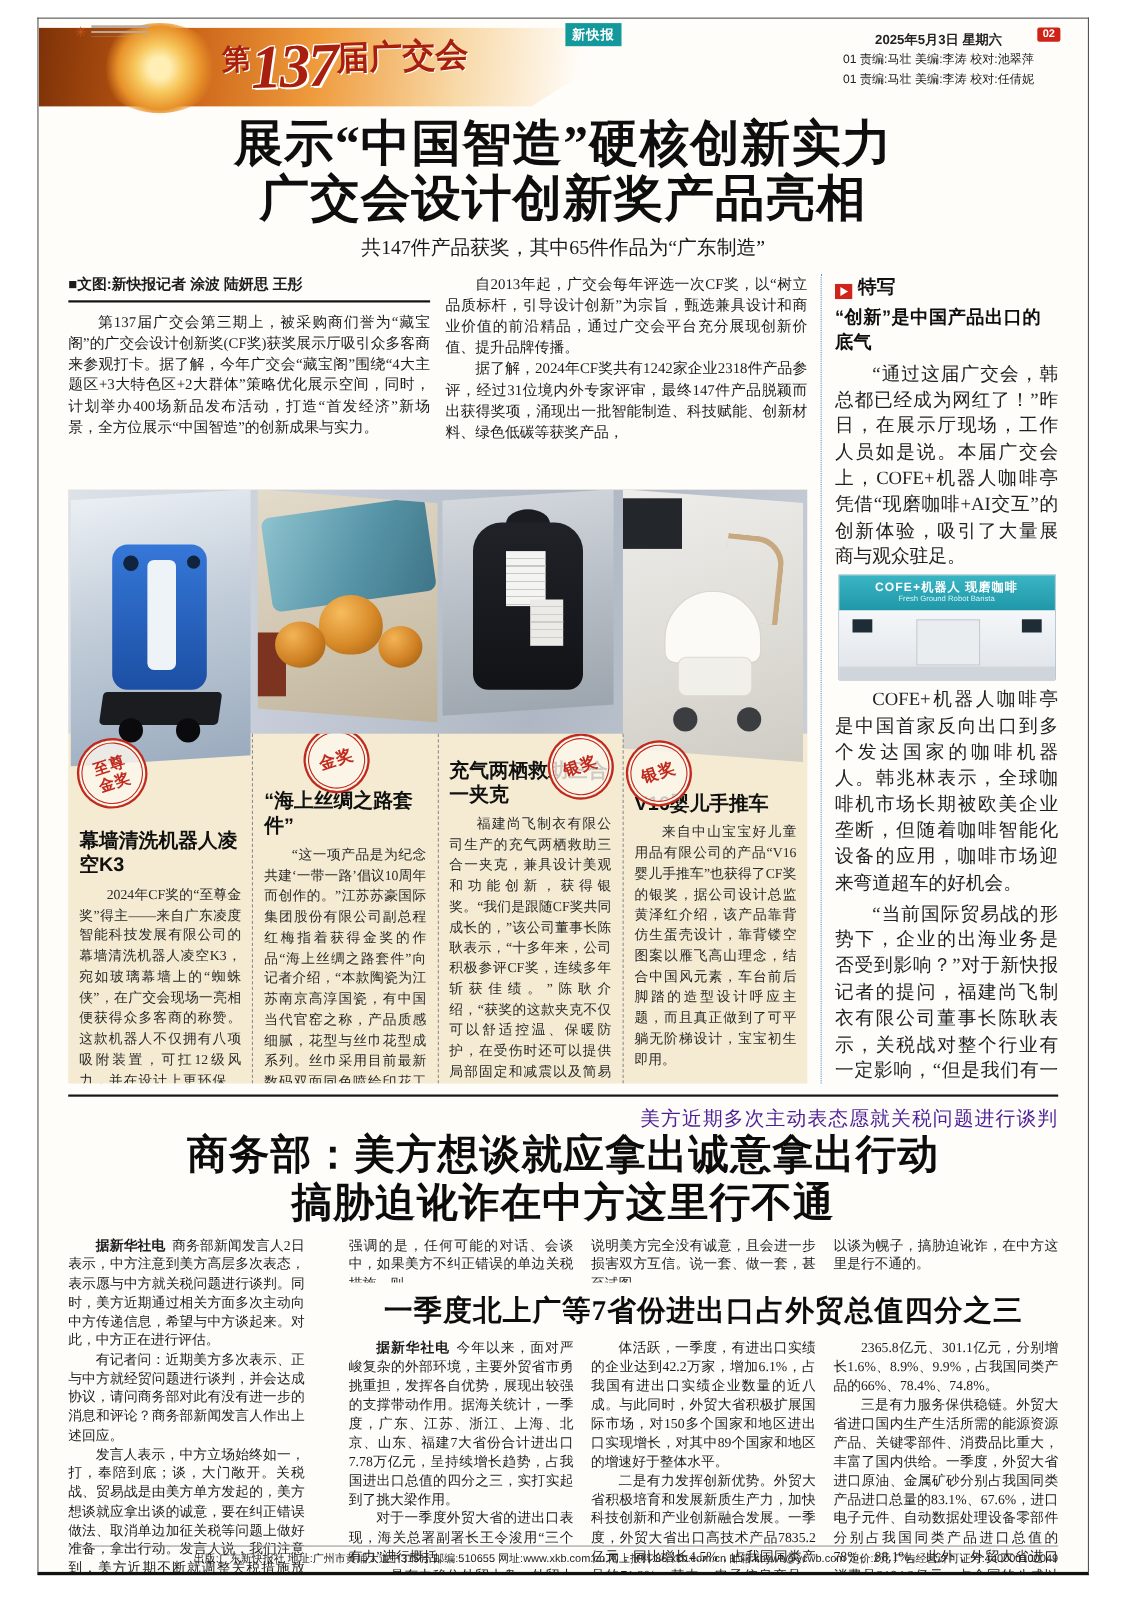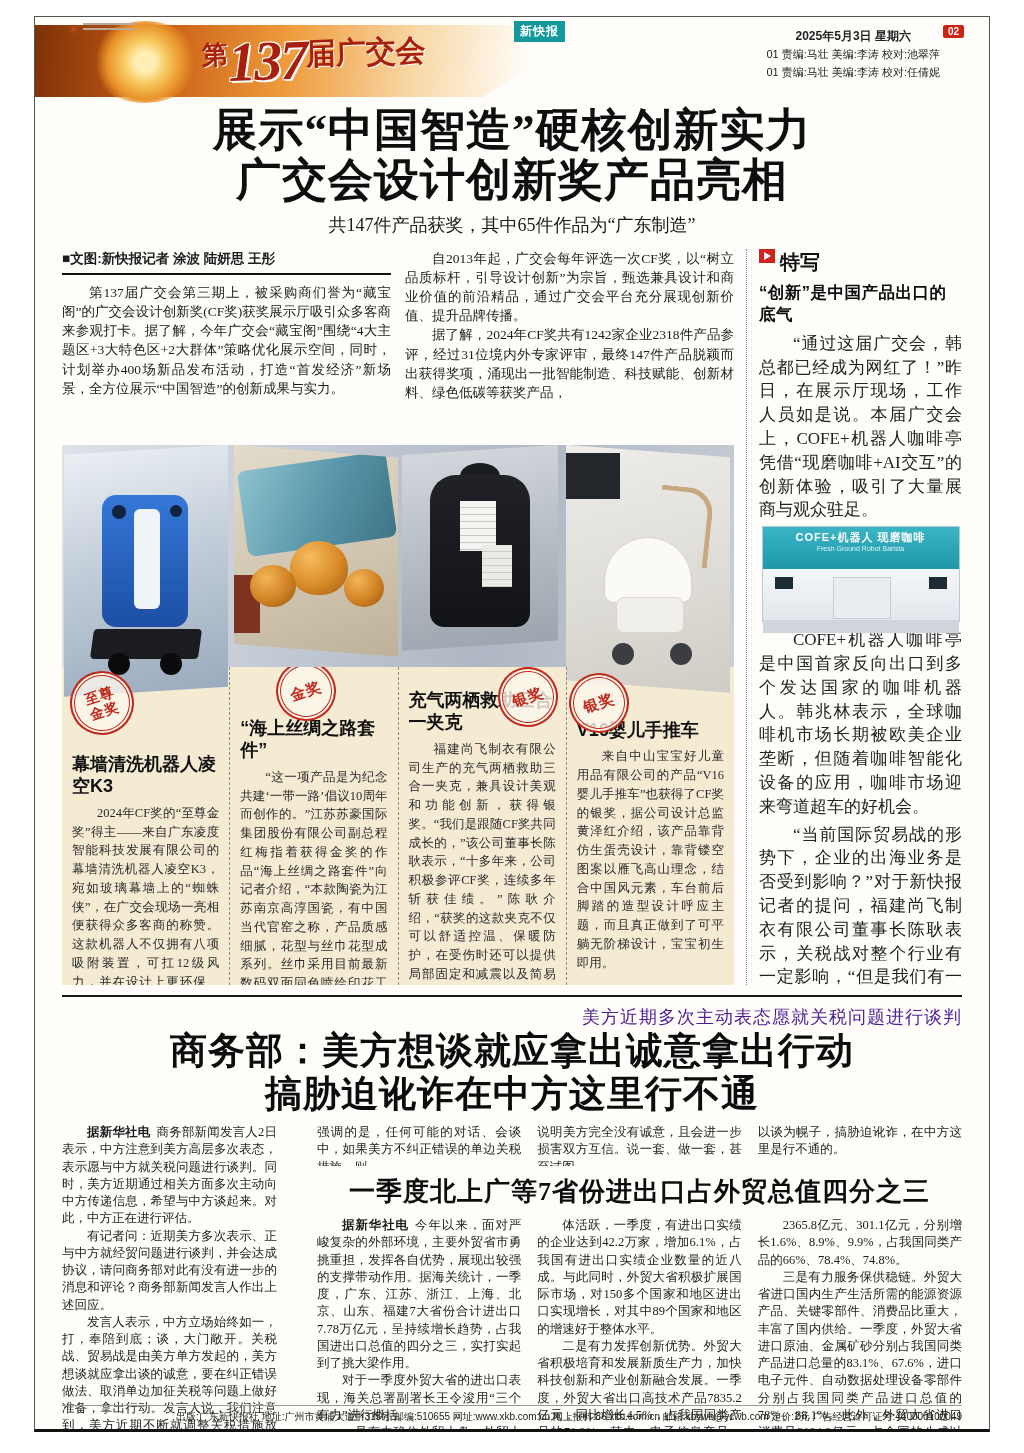--- a/index.html
+++ b/index.html
@@ -75,25 +75,25 @@
   .award-badge{position:absolute;width:56px;height:56px;border-radius:50%;border:2px solid #c0291c;box-shadow:inset 0 0 0 2px #fdf6ea,inset 0 0 0 3px #c0291c;background:rgba(253,248,238,.8);color:#c0291c;display:flex;align-items:center;justify-content:center;font-weight:800;font-family:"Liberation Sans",sans-serif;transform:rotate(-18deg);}
   .award-badge span{display:block;width:2.3em;text-align:center;font-size:15px;line-height:1.15;letter-spacing:1px;}
   .b1{top:4px;left:8px;width:60px;height:60px;}
   .b1 span{font-size:14px;}
   .b2{top:-6px;left:46px;}
   .b3{top:0px;right:8px;}
   .b4{top:6px;left:2px;}
 
   
   .sidebar{flex:1;margin-left:12px;border-left:1px dotted #5b8fd4;padding-left:12px;height:736px;overflow:hidden;}
-  .feature-tag{display:flex;align-items:flex-start;gap:5px;font-family:"Liberation Sans","DejaVu Sans",sans-serif;font-weight:800;font-size:20px;color:#111;}
+  .feature-tag{display:flex;align-items:flex-end;gap:5px;font-family:"Liberation Sans","DejaVu Sans",sans-serif;font-weight:800;font-size:17px;color:#111;}
   .feature-title{font-family:"Liberation Sans","DejaVu Sans",sans-serif;font-weight:800;font-size:16.5px;color:#0d0d0d;margin:6px 0 6px 0;letter-spacing:.5px;}
   .feat-p{font-size:17px;line-height:1.4;text-align:justify;text-indent:2em;margin:0 0 4px 0;color:#222;}
   .kiosk{margin:4px auto 6px auto;width:198px;height:96px;border:1px solid #b9c9d4;box-sizing:border-box;}
-  .kiosk-head{height:42px;background:linear-gradient(180deg,#3ab5c4,#1f97a8);color:#fff;text-align:center;font-family:"Liberation Sans",sans-serif;}
+  .kiosk-head{height:32px;background:linear-gradient(180deg,#3ab5c4,#1f97a8);color:#fff;text-align:center;font-family:"Liberation Sans",sans-serif;}
   .k-line1{font-size:11px;font-weight:700;padding-top:3px;letter-spacing:1px;}
   .k-line2{font-size:7px;color:#d9f6f8;}
   .kiosk-body{position:relative;height:64px;background:linear-gradient(180deg,#f5f7f9,#dde2e8);}
   .k-screen{position:absolute;width:18px;height:12px;background:#1d2c35;top:8px;left:12px;}
   .k-screen2{position:absolute;width:18px;height:12px;background:#1d2c35;top:8px;right:12px;}
   .k-machine{position:absolute;left:70px;top:8px;width:56px;height:40px;background:#e9edf0;border:1px solid #c6ccd2;}
   .k-counter{position:absolute;bottom:0;left:0;right:0;height:13px;background:#cfd5da;}
 
   
   .biz{border-top:2px solid #161616;margin-top:10px;padding-top:8px;}

